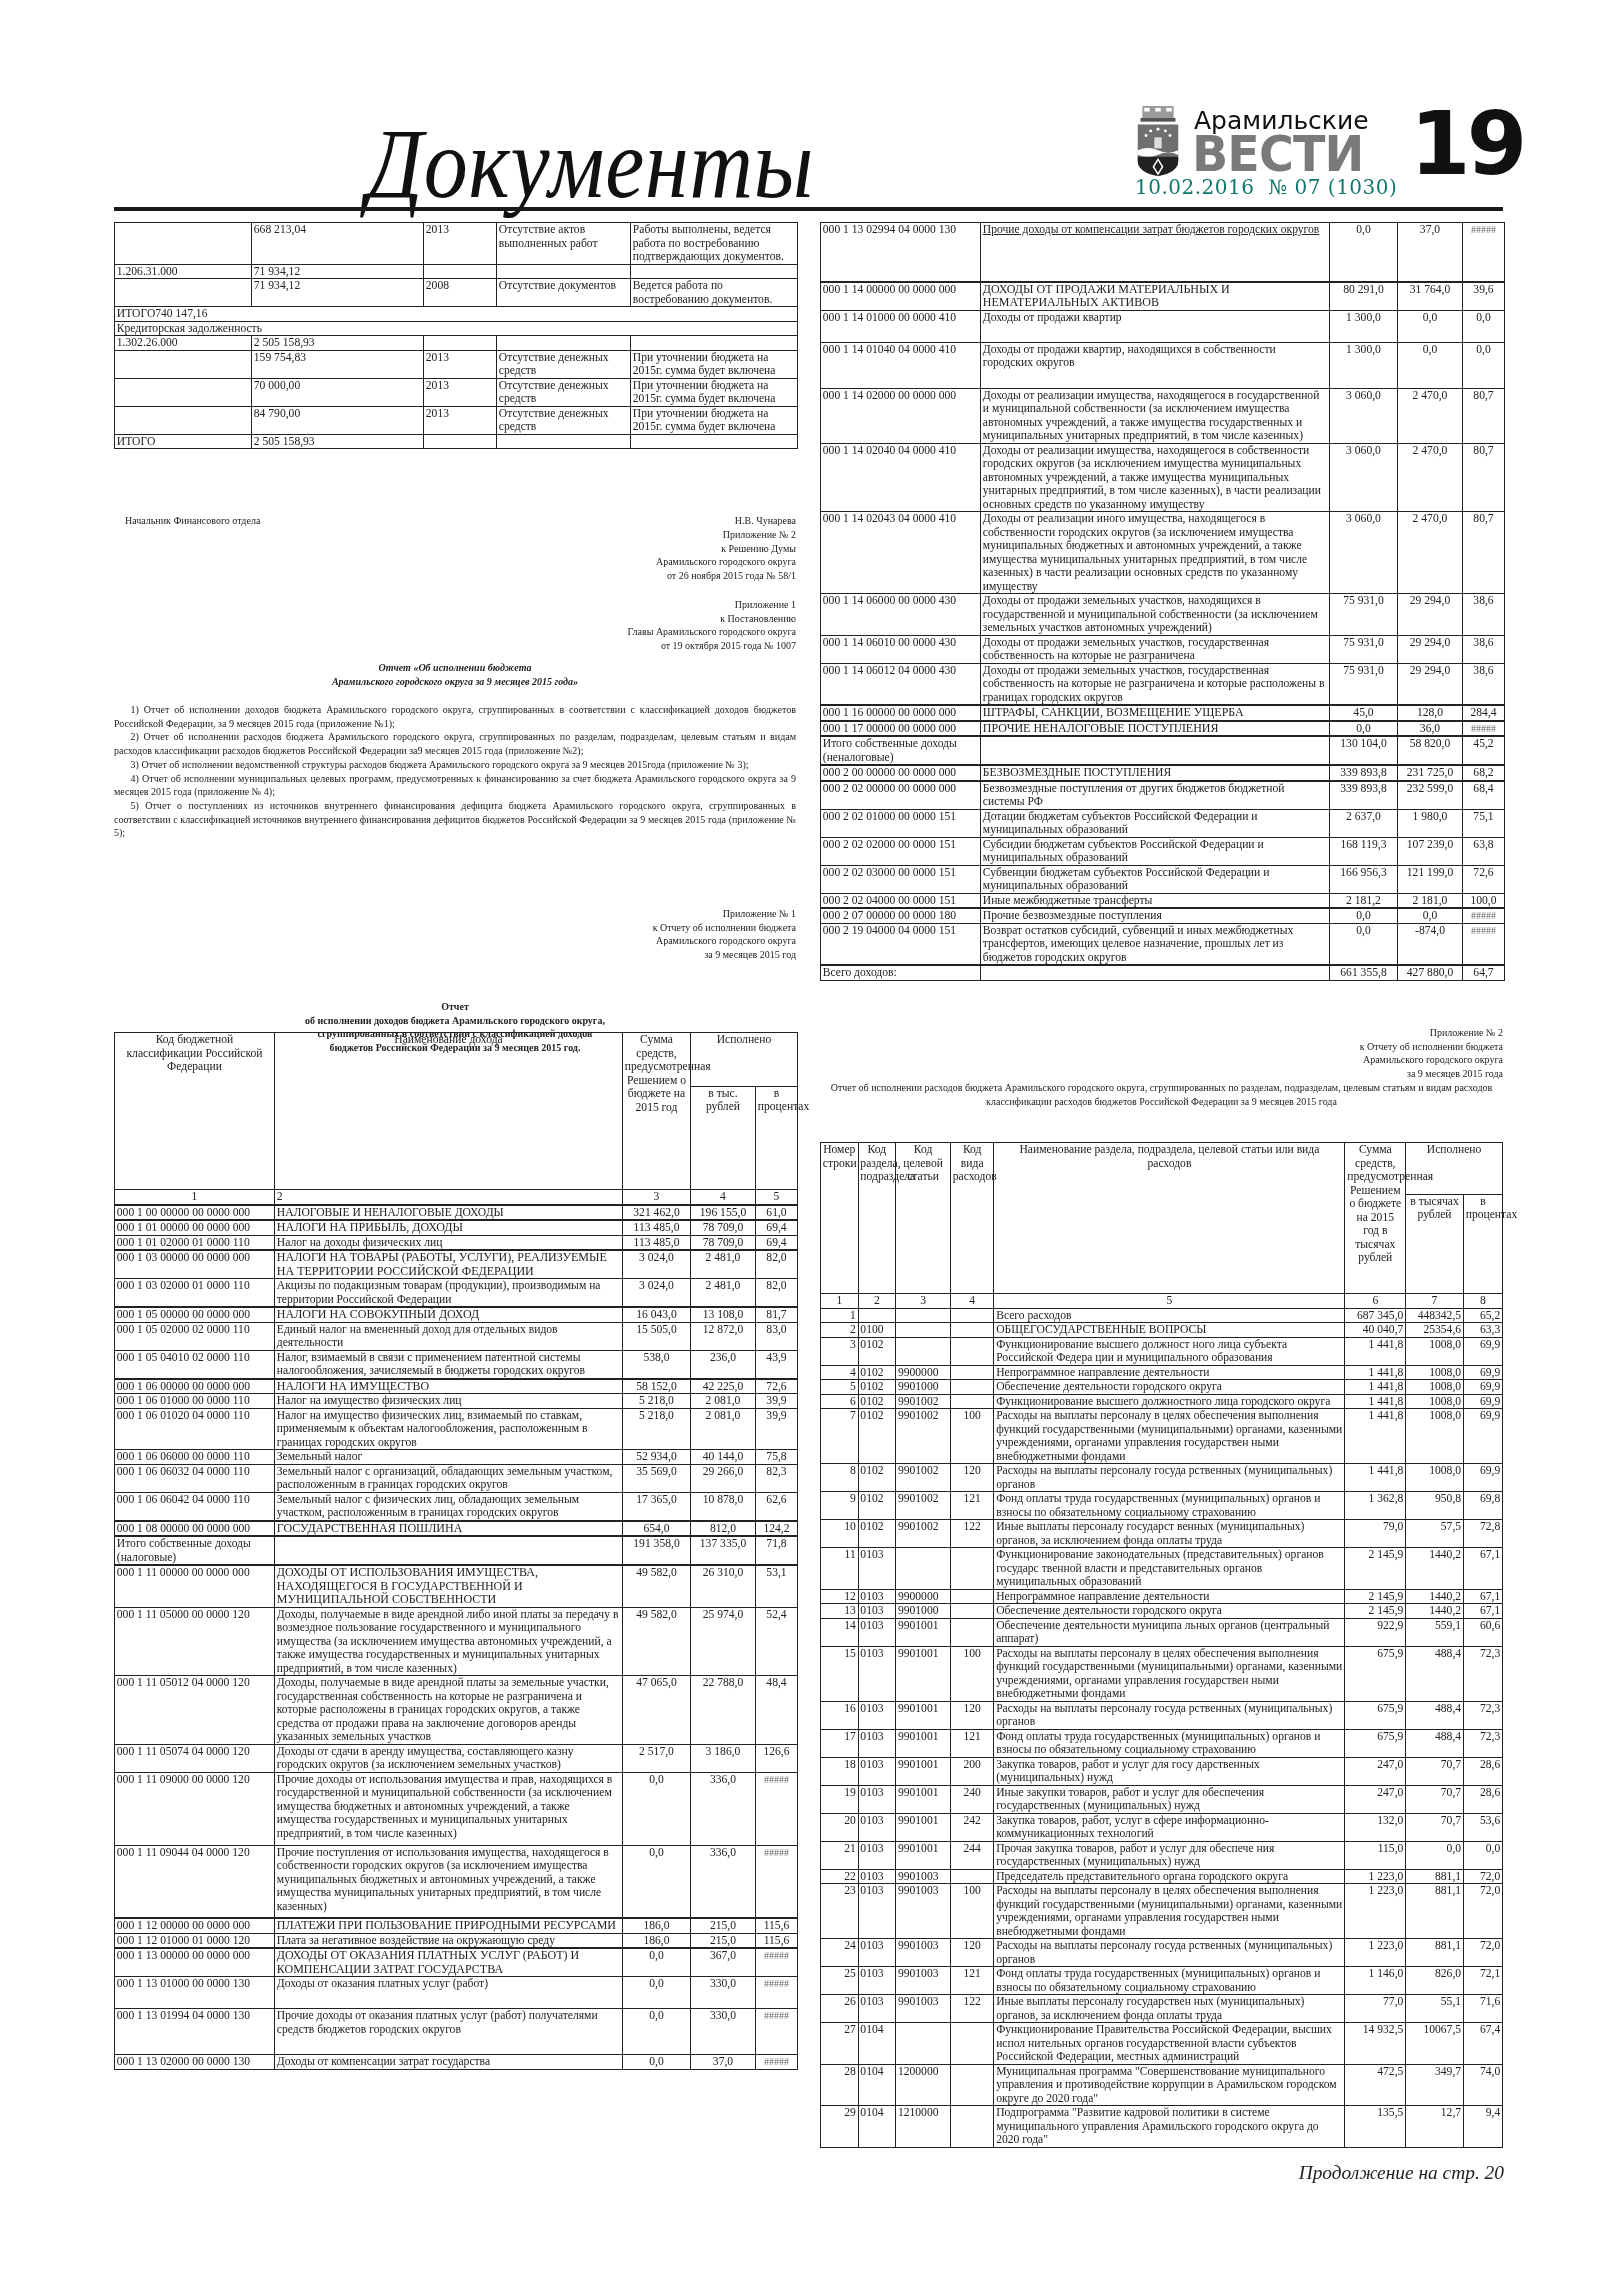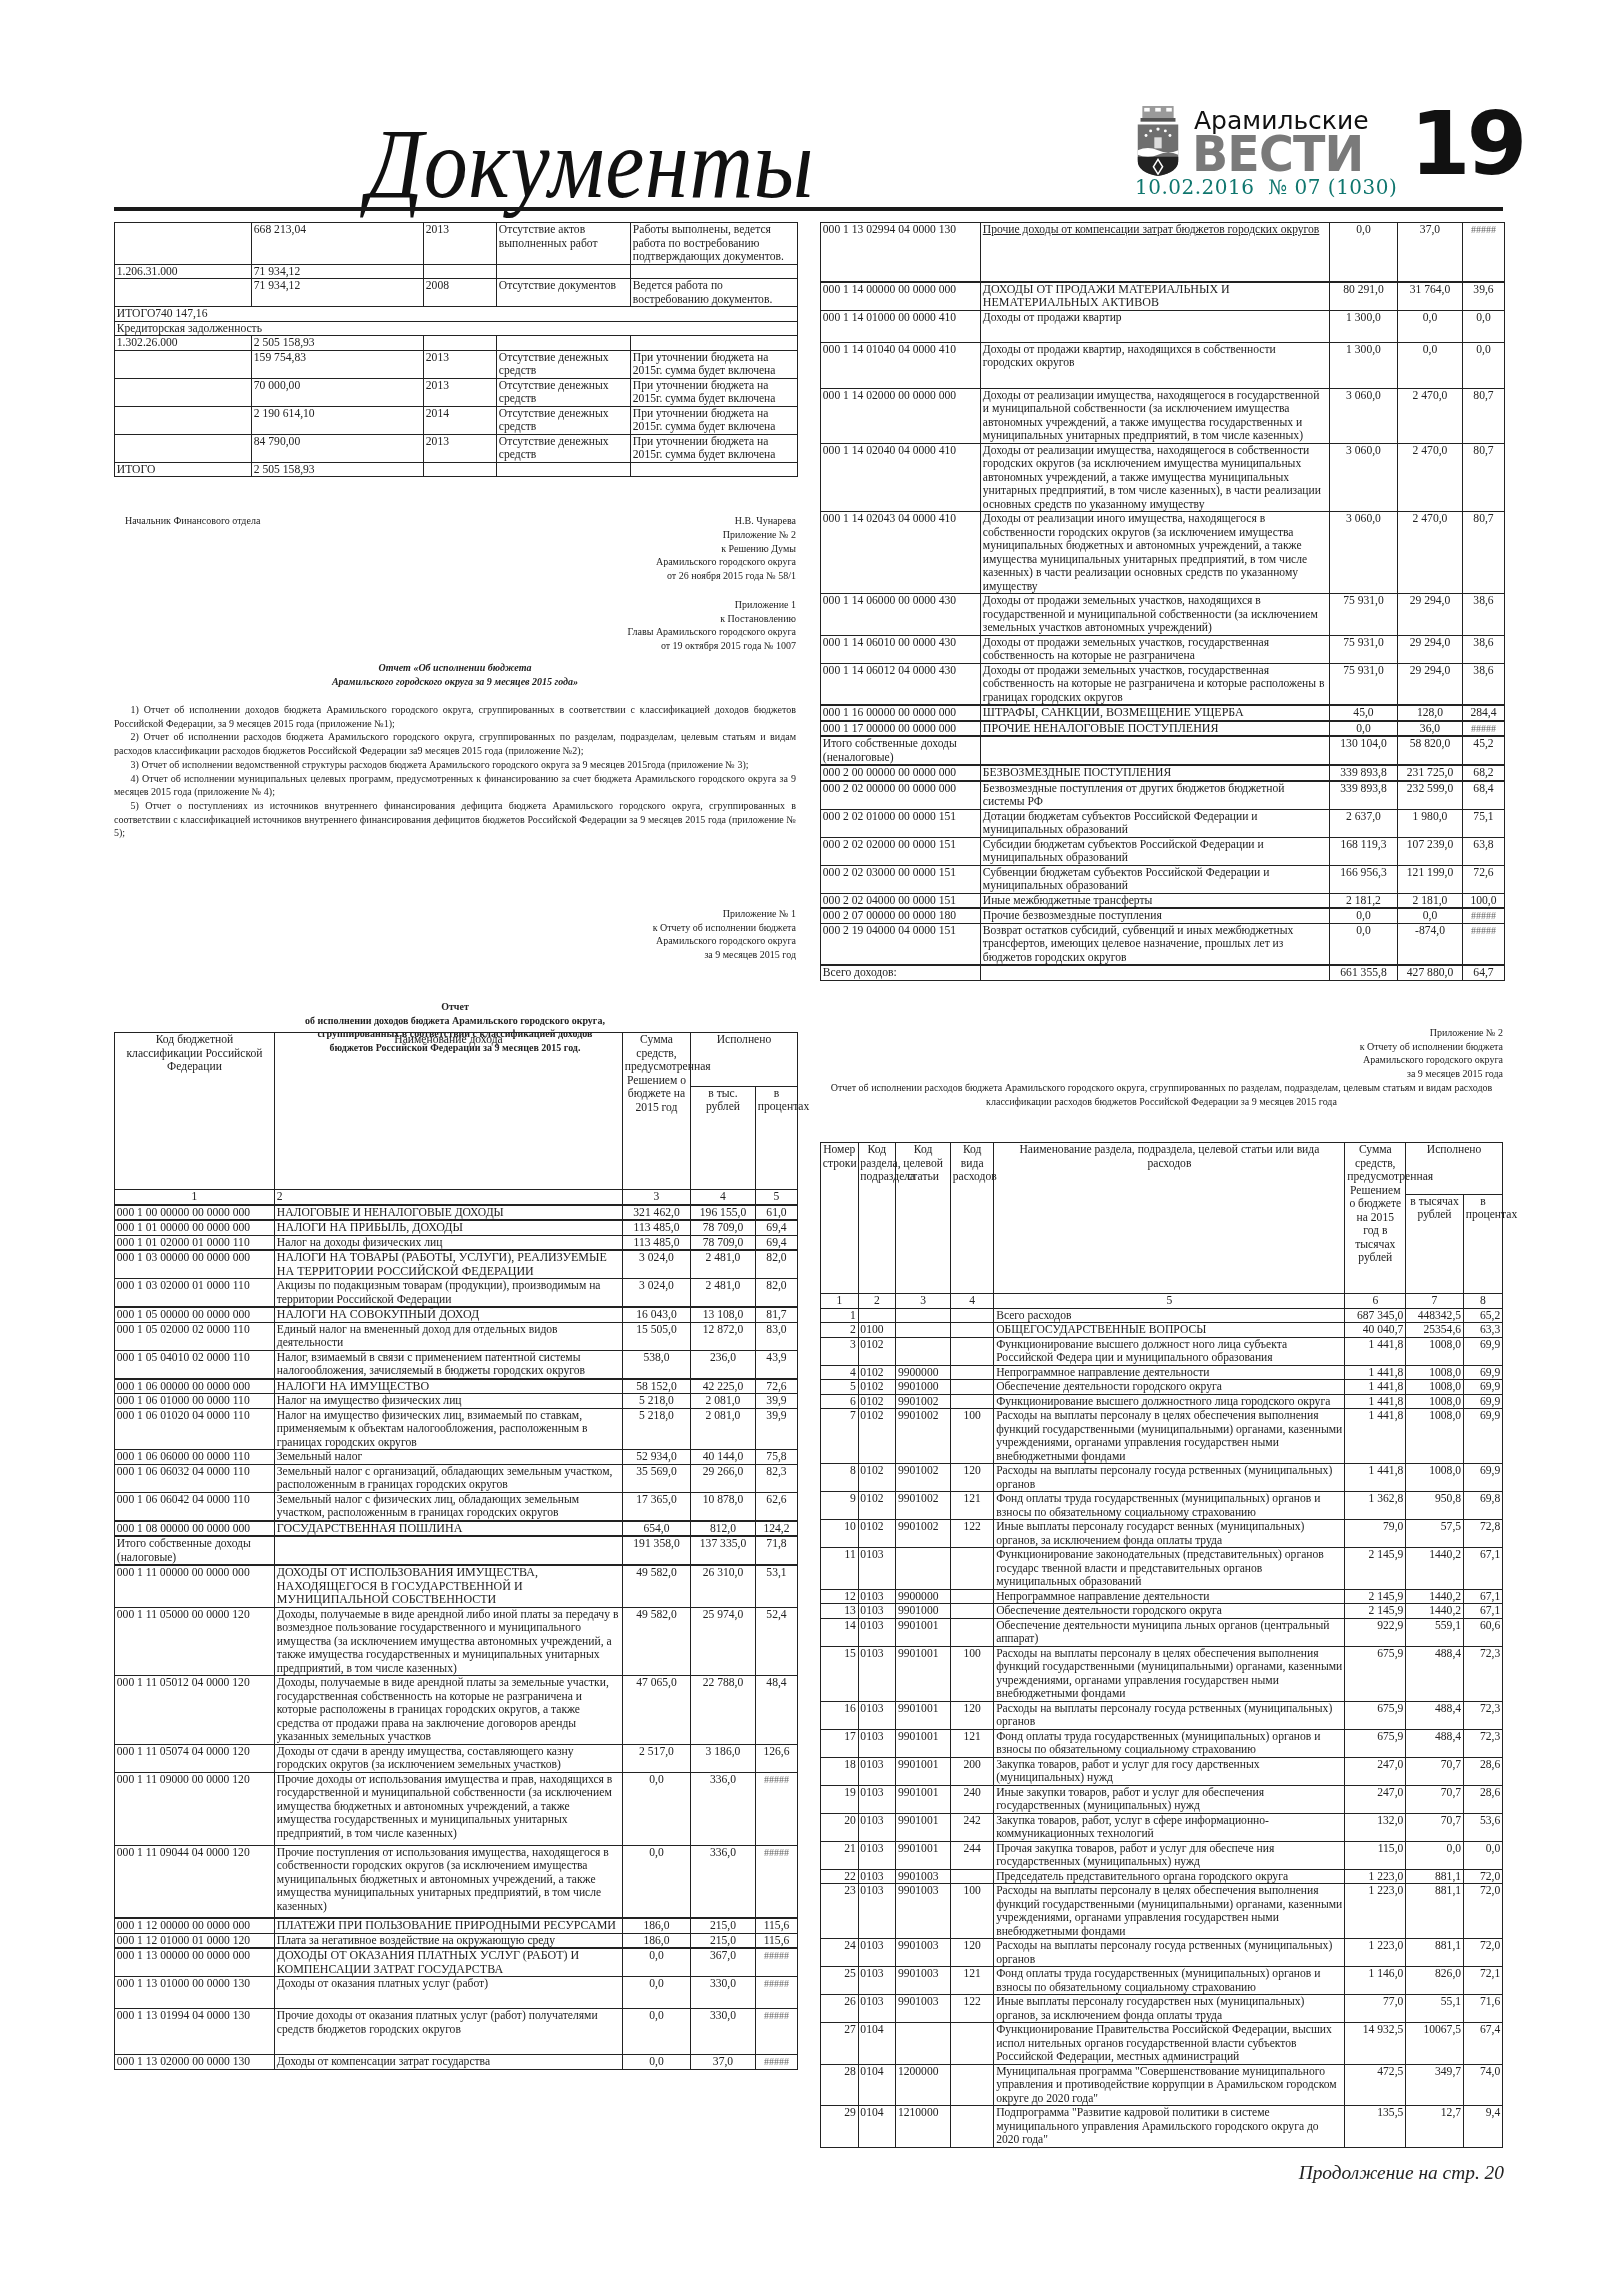--- a/index.html
+++ b/index.html
@@ -111,27 +111,20 @@
         <td></td>
         <td>159 754,83</td>
         <td>2013</td>
         <td>Отсутствие денежных средств</td>
         <td>При уточнении бюджета на 2015г. сумма будет включена</td>
       </tr>
       <tr>
         <td></td>
         <td>70 000,00</td>
         <td>2013</td>
-        <td>Отсутствие денежных средств</td>
-        <td>При уточнении бюджета на 2015г. сумма будет включена</td>
-      </tr>
-      <tr>
-        <td></td>
-        <td>2 190 614,10</td>
-        <td>2014</td>
         <td>Отсутствие денежных средств</td>
         <td>При уточнении бюджета на 2015г. сумма будет включена</td>
       </tr>
       <tr>
         <td></td>
         <td>84 790,00</td>
         <td>2013</td>
         <td>Отсутствие денежных средств</td>
         <td>При уточнении бюджета на 2015г. сумма будет включена</td>
       </tr>

